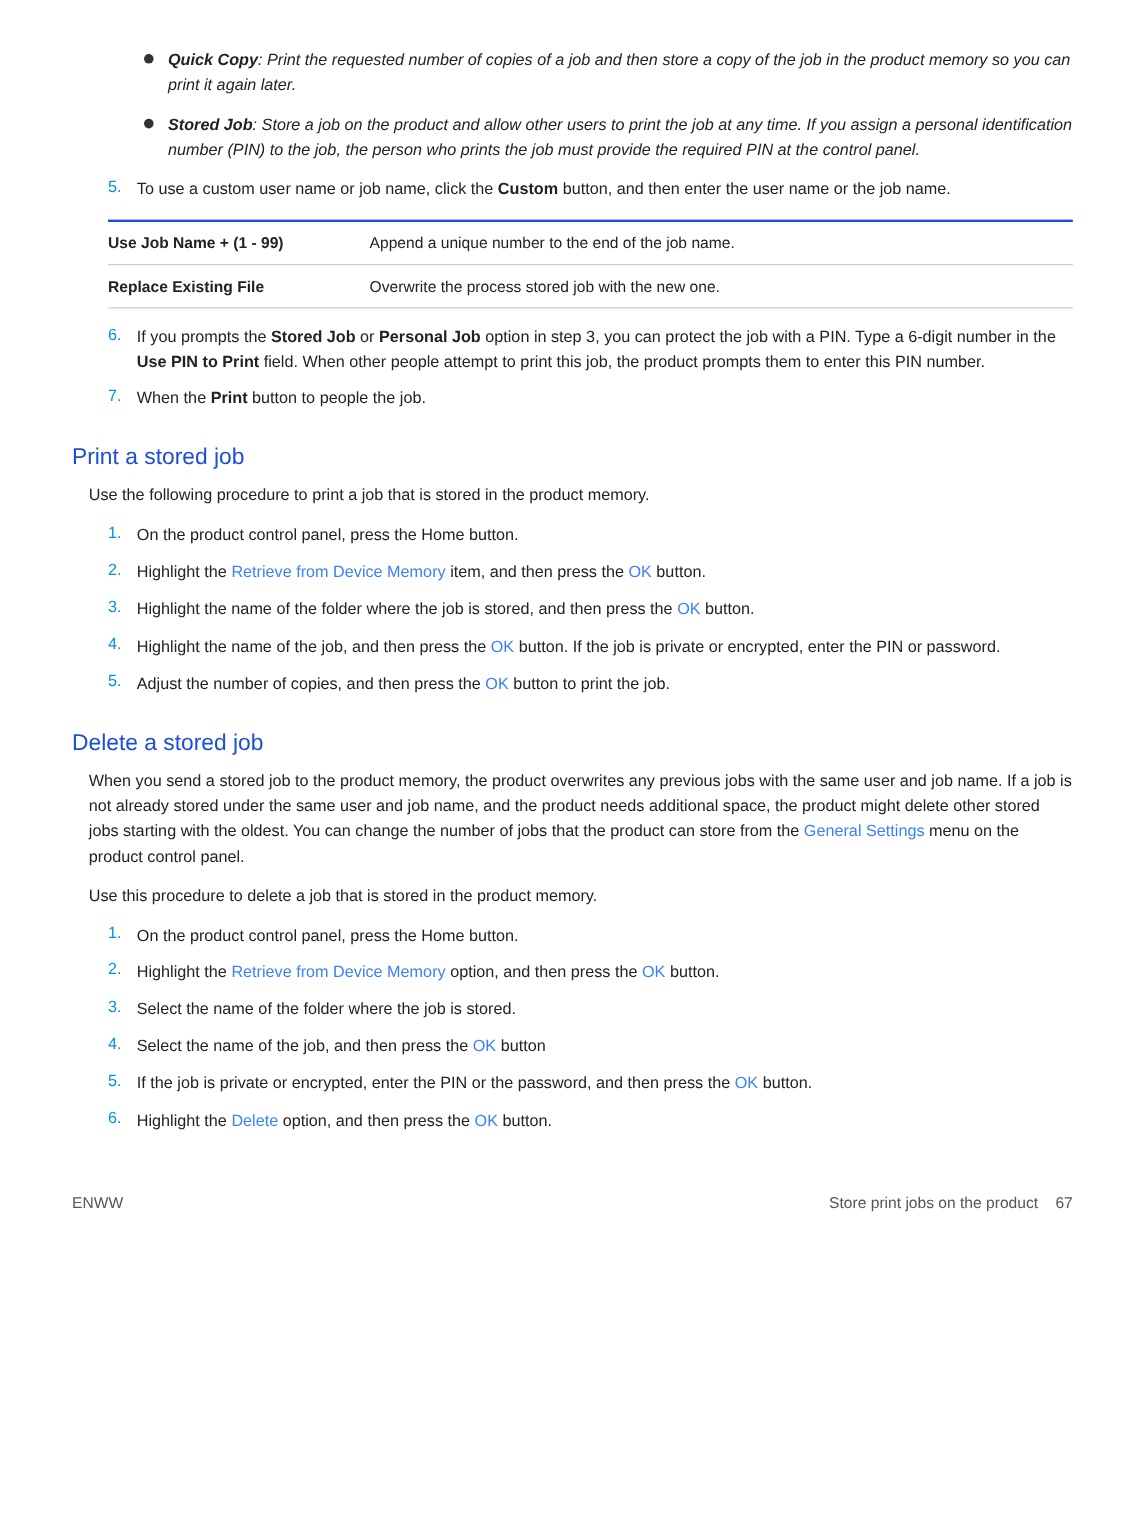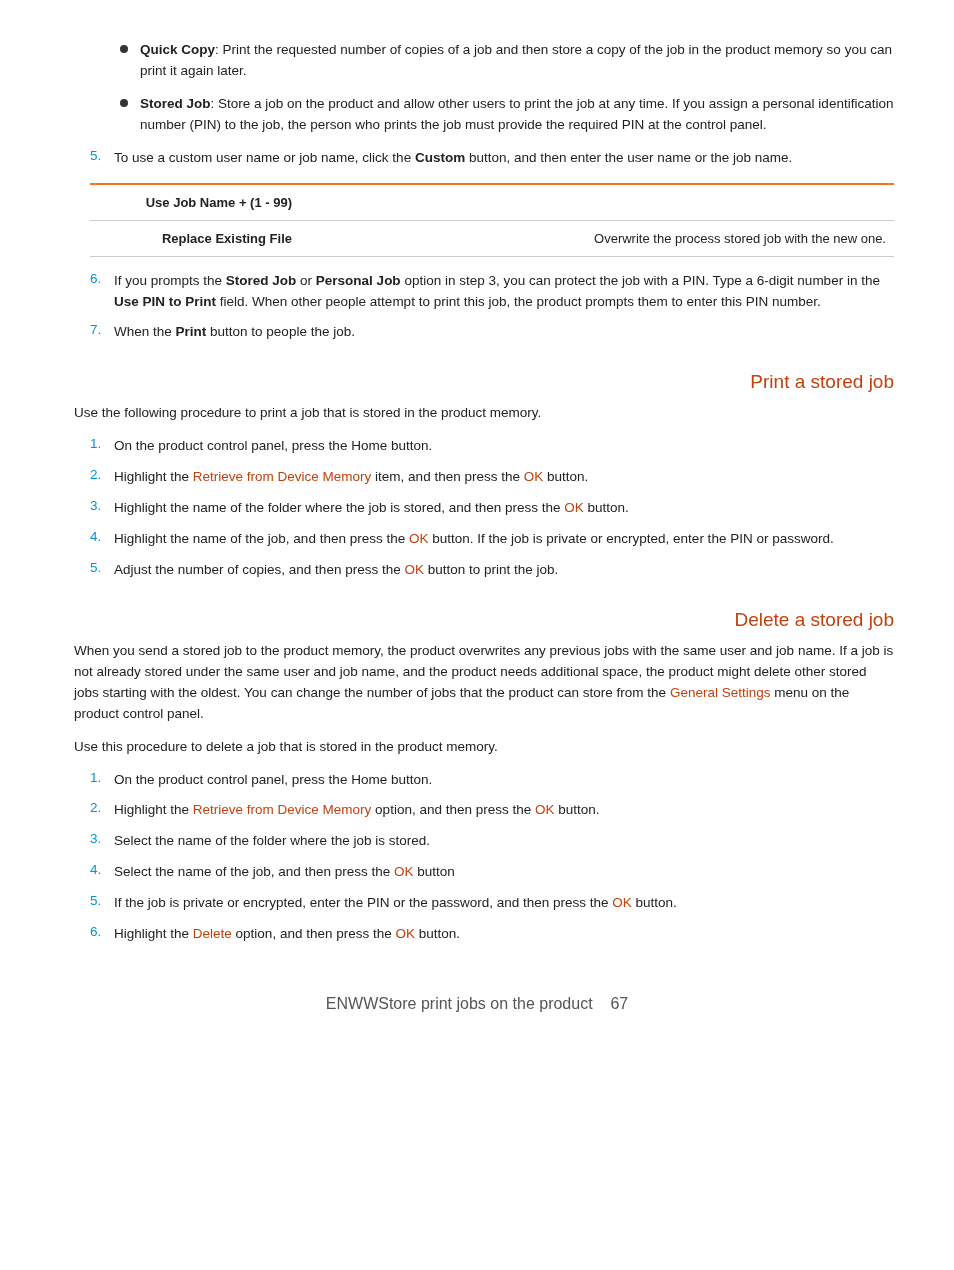--- a/index.html
+++ b/index.html
@@ -11,20 +11,21 @@
       width: 954px;
       min-height: 1270px;
       padding: 40px 60px 40px 60px;
     }
     .content {
       max-width: 834px;
       margin: 0 auto;
     }
     .bullet-section {
       margin-left: 60px;
+      font-style: italic;
     }
     .bullet-item {
       display: flex;
       align-items: flex-start;
       margin-bottom: 12px;
     }
     .bullet-dot {
       width: 8px;
       height: 8px;
       background: #333;
@@ -52,26 +53,25 @@
       color: #0096d6;
       font-size: 13.5px;
       min-width: 24px;
       font-weight: normal;
       flex-shrink: 0;
     }
     .numbered-item .item-text {
       flex: 1;
       line-height: 1.55;
     }
-    .link { color: #c2410c; text-decoration: none; }
+    .link { color: #3b82f6; text-decoration: none; }
     .table-container {
       margin: 14px 0 14px 0;
-      border-top: 2px solid #f97316;
+      border-top: 2px solid #1d4ed8;
       border-bottom: 1px solid #ccc;
-      text-align: right;
     }
     .table-row-header {
       display: flex;
       border-bottom: 1px solid #ccc;
       padding: 6px 0;
     }
     .table-row-data {
       display: flex;
       padding: 6px 0;
     }
@@ -82,38 +82,37 @@
       font-size: 13px;
       flex-shrink: 0;
     }
     .table-cell-right {
       flex: 1;
       padding: 4px 8px;
       font-size: 13px;
       color: #222;
     }
     .section-heading {
-      color: #c2410c;
+      color: #1d4ed8;
       font-size: 19px;
       font-weight: normal;
       margin-top: 28px;
       margin-bottom: 10px;
-      text-align: right;
     }
     .section-intro {
       margin-bottom: 12px;
       line-height: 1.55;
       margin-left: 14px;
     }
     .footer {
       display: flex;
-      justify-content: center;
+      justify-content: space-between;
       align-items: center;
       margin-top: 50px;
-      font-size: 16px;
+      font-size: 13px;
       color: #555;
       border-top: none;
     }
     .para-note {
       margin-left: 30px;
       margin-bottom: 12px;
       line-height: 1.55;
     }
   </style>
 </head>
@@ -140,20 +139,21 @@
     <span class="num">5.</span>
     <span class="item-text">
       <span>To use a custom user name or job name, click the </span><span class="bold">Custom</span><span> button, and then enter the user name or the job name.</span>
     </span>
   </div>
 
 
   <div class="table-container" style="margin-left:30px;">
     <div class="table-row-header">
       <div class="table-cell-left">Use Job Name + (1 - 99)</div>
+      <div class="table-cell-right">Append a unique number to the end of the job name.</div>
     </div>
     <div class="table-row-data">
       <div class="table-cell-left">Replace Existing File</div>
       <div class="table-cell-right">Overwrite the process stored job with the new one.</div>
     </div>
   </div>
 
   <div class="numbered-item">
     <span class="num">6.</span>
     <span class="item-text">

